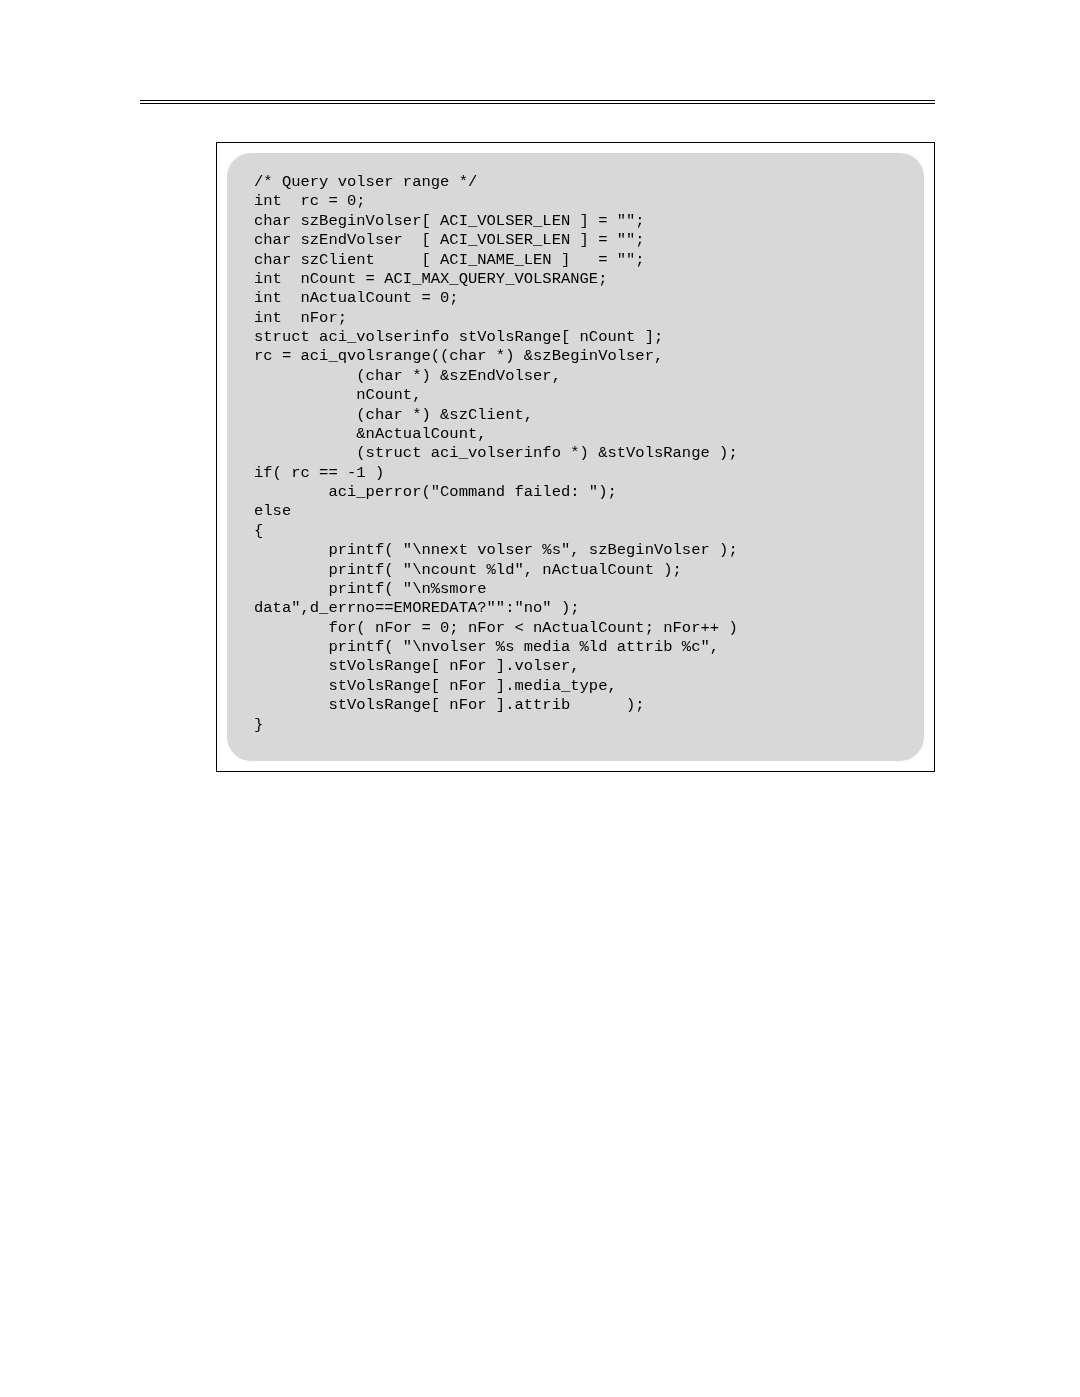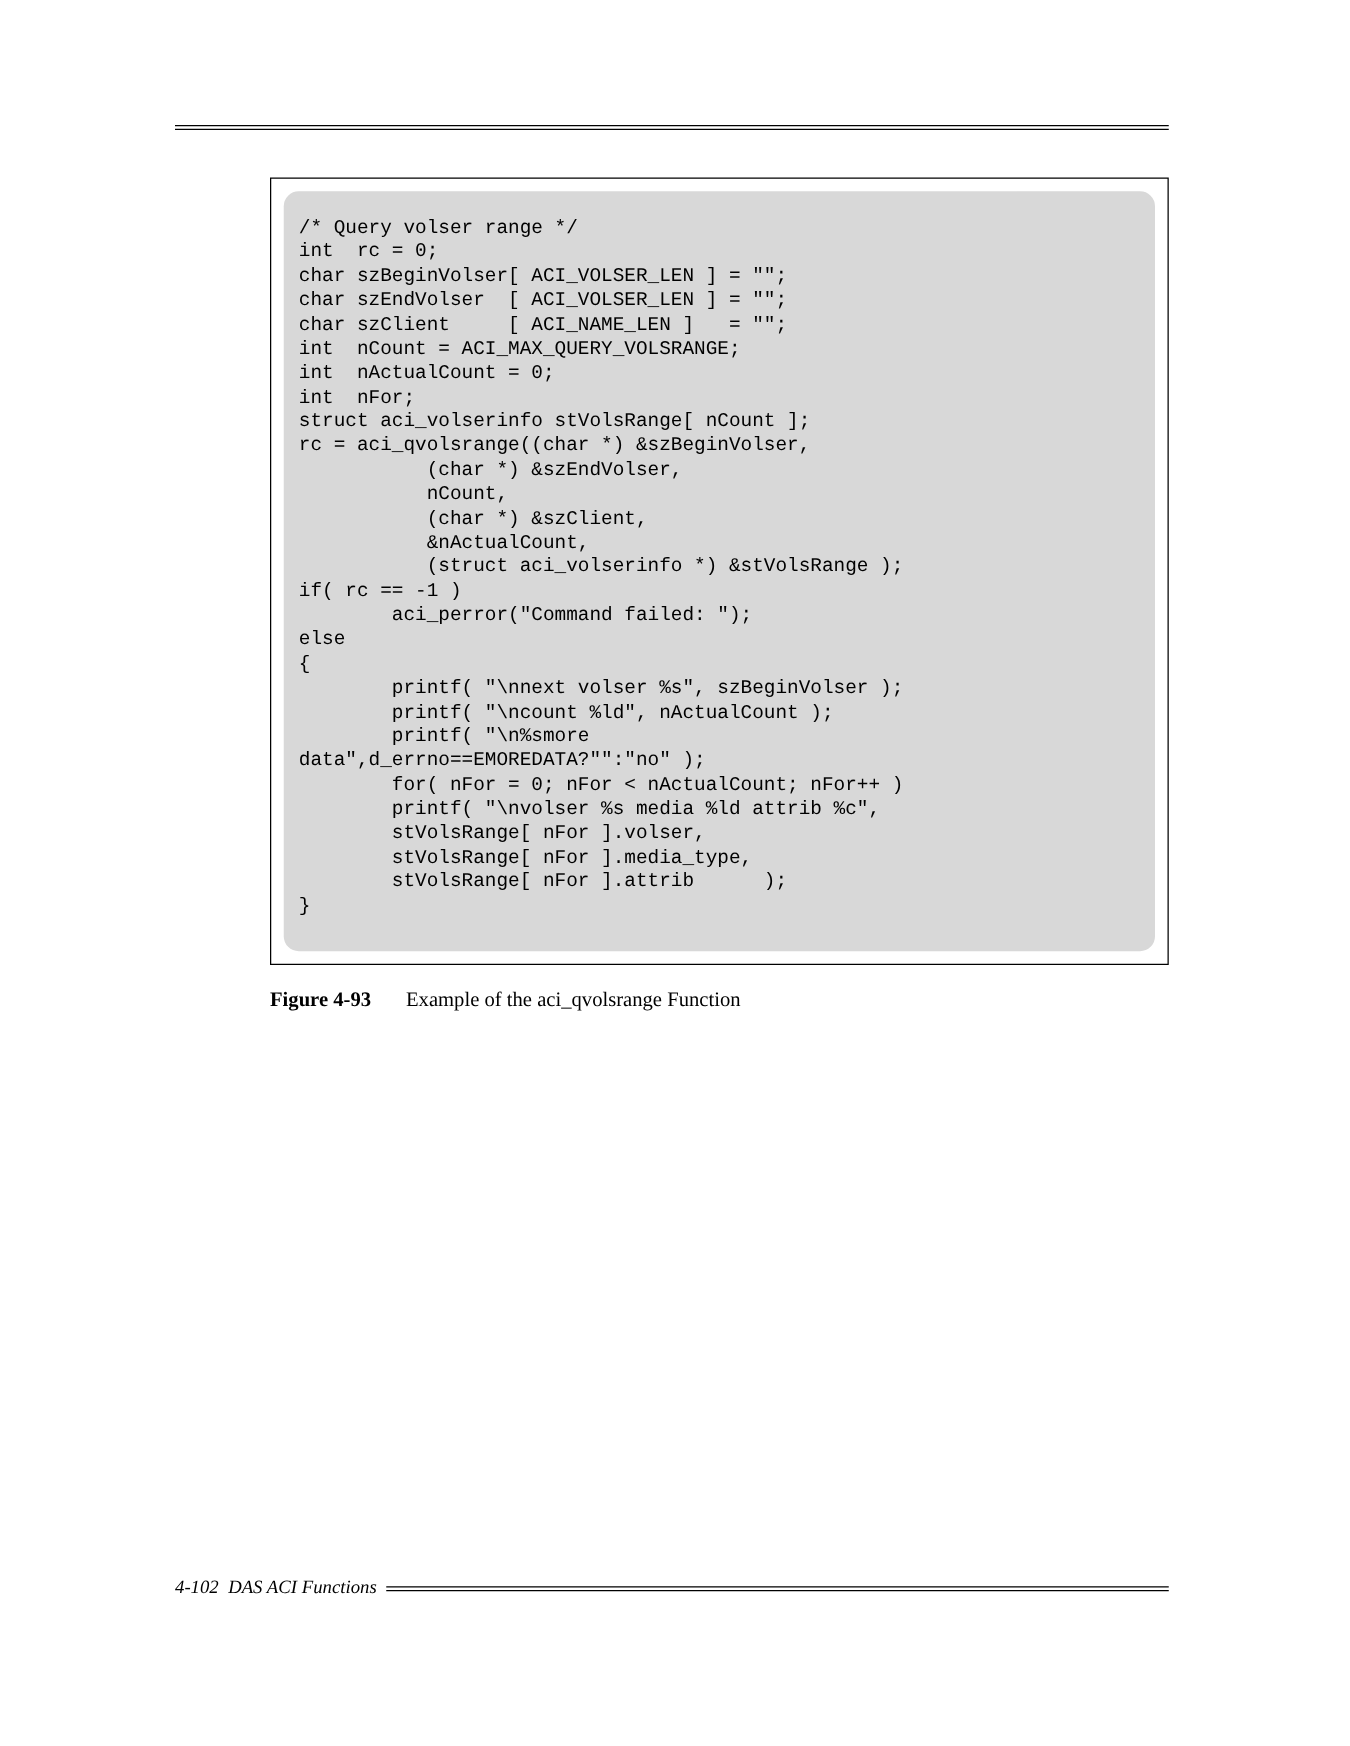--- a/index.html
+++ b/index.html
@@ -28,22 +28,22 @@
   .code-box {
     border: 1.5px solid #000;
     margin-left: 76px;
     margin-right: 0;
     padding: 0;
     background: #ffffff;
   }
   .code-inner {
     background: #d8d8d8;
     margin: 10px;
-    border-radius: 12px;
-    padding: 20px 18px 26px 12px;
+    border-radius: 24px;
+    padding: 20px 18px 26px 27px;
   }
   .code-inner pre {
     font-family: "Courier New", monospace;
     font-size: 15.5px;
     line-height: 1.25;
     white-space: pre;
     color: #000;
   }
   .figure-caption {
     margin-top: 18px;
@@ -117,25 +117,16 @@
 data",d_errno==EMOREDATA?"":"no" );
         for( nFor = 0; nFor &lt; nActualCount; nFor++ )
         printf( "\nvolser %s media %ld attrib %c",
         stVolsRange[ nFor ].volser,
         stVolsRange[ nFor ].media_type,
         stVolsRange[ nFor ].attrib      );
 }</pre>
     </div>
   </div>
 
-  <div class="figure-caption">
-    <span class="fig-label">Figure 4-93</span><span>Example of the aci_qvolsrange Function</span>
-  </div>
 </div>
 
 <div class="footer">
-  <div class="footer-rule-wrap">
-    <span class="footer-text-left">
-      <span>4-102</span>&nbsp;&nbsp;<span>DAS ACI Functions</span>
-    </span>
-    <div class="footer-rule"></div>
-  </div>
 </div>
 
 </body></html>

